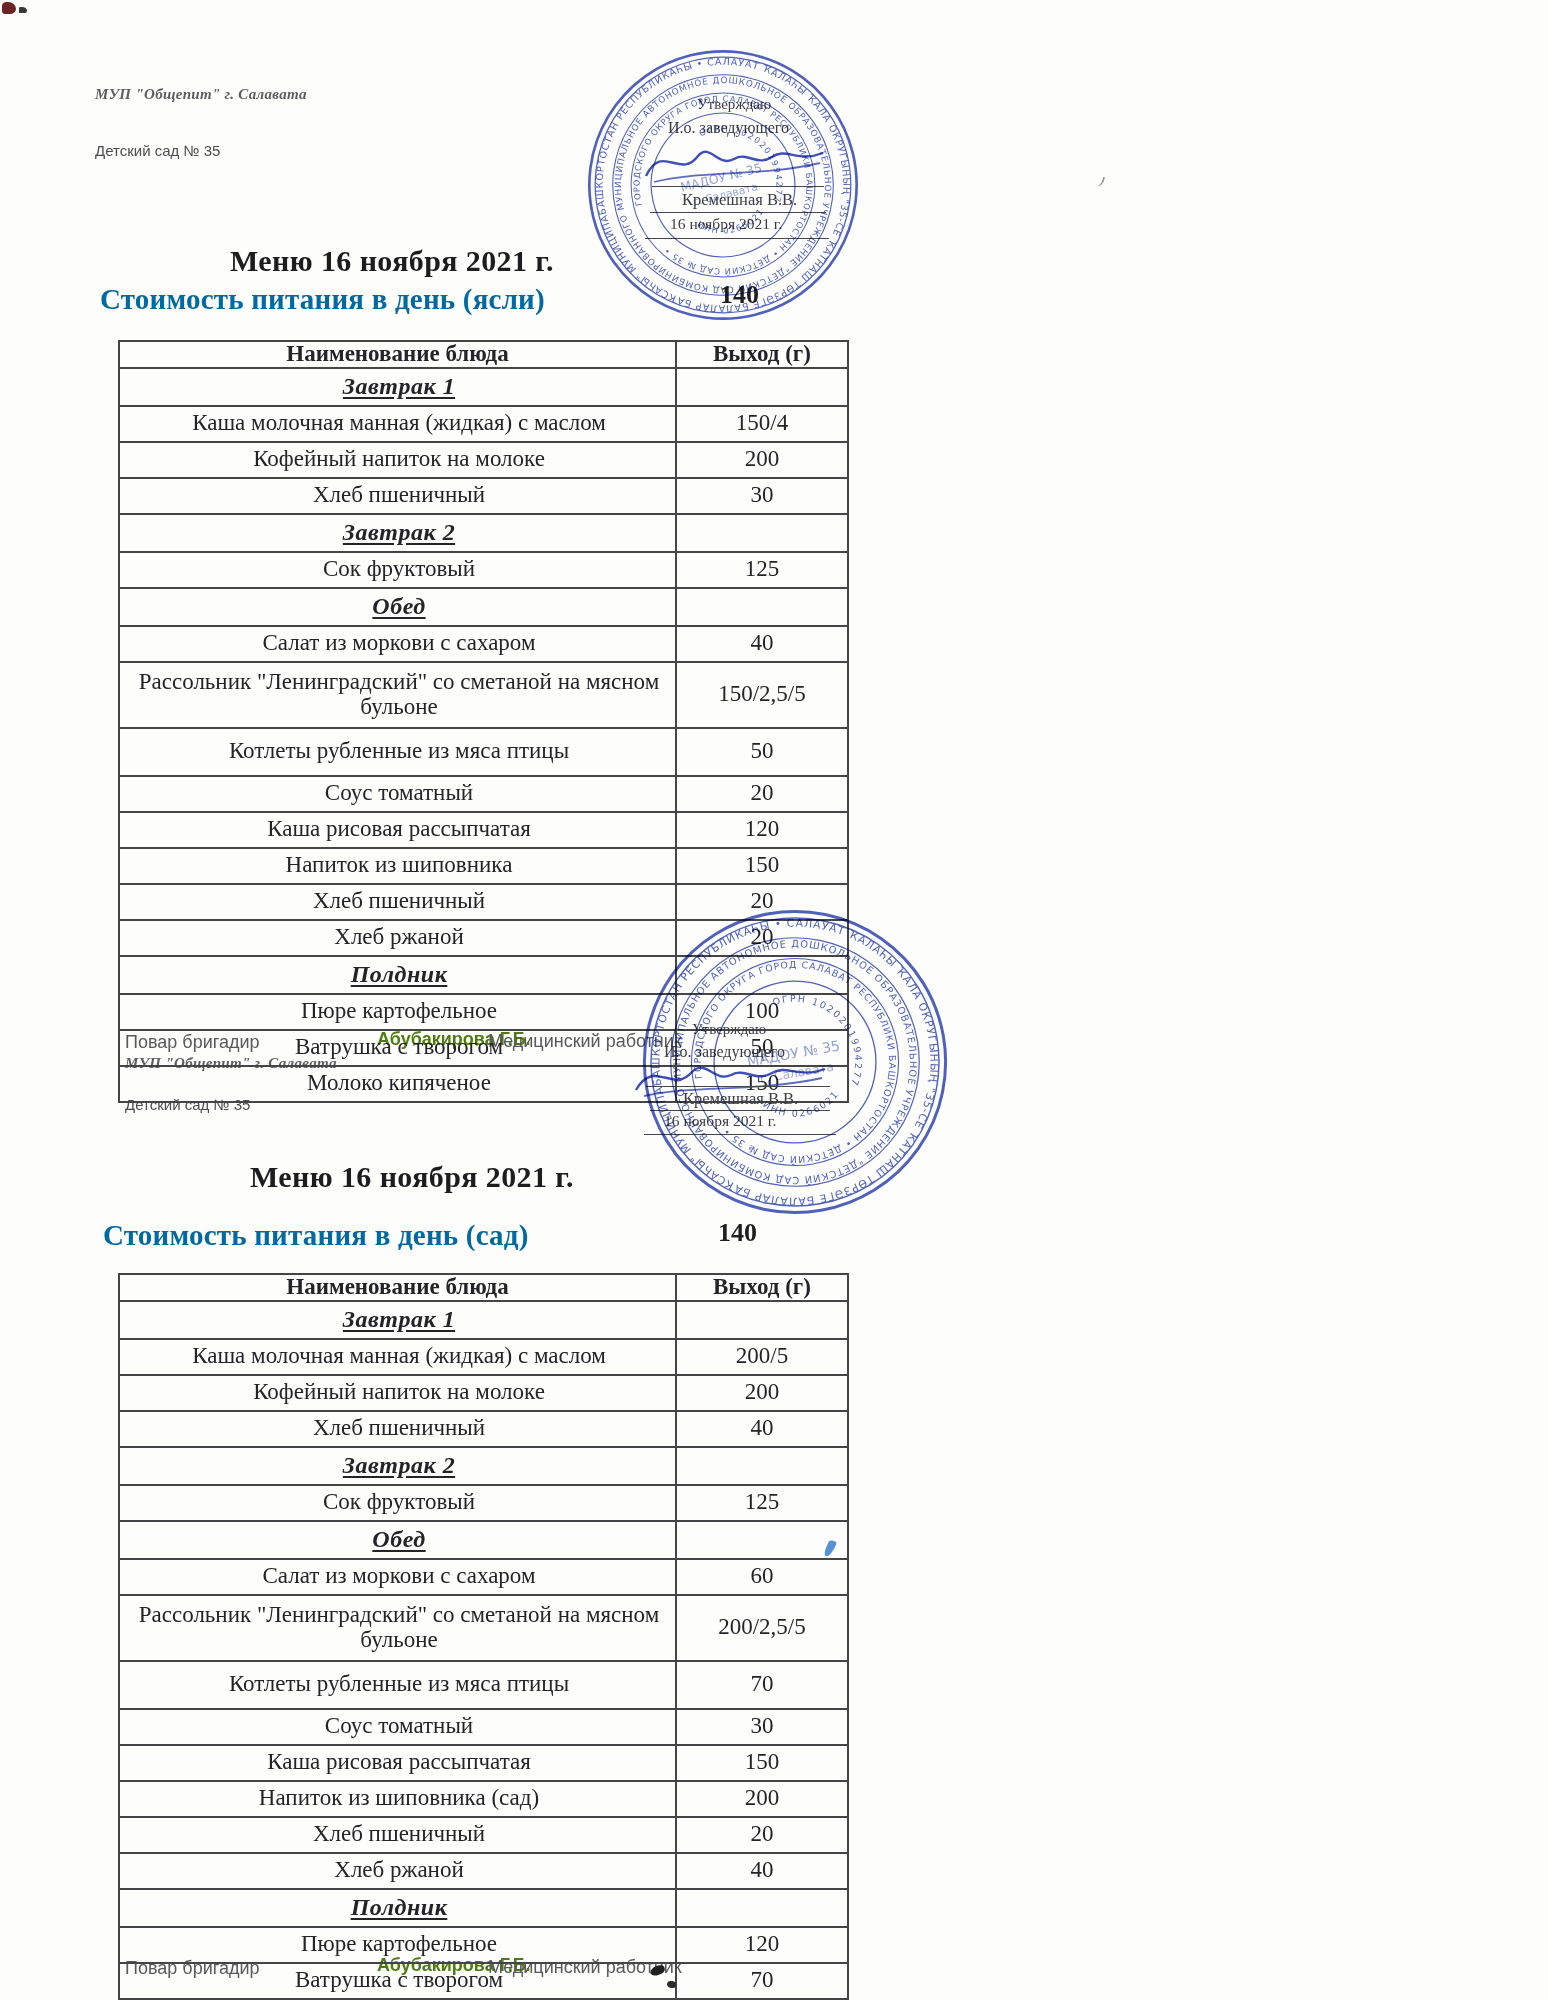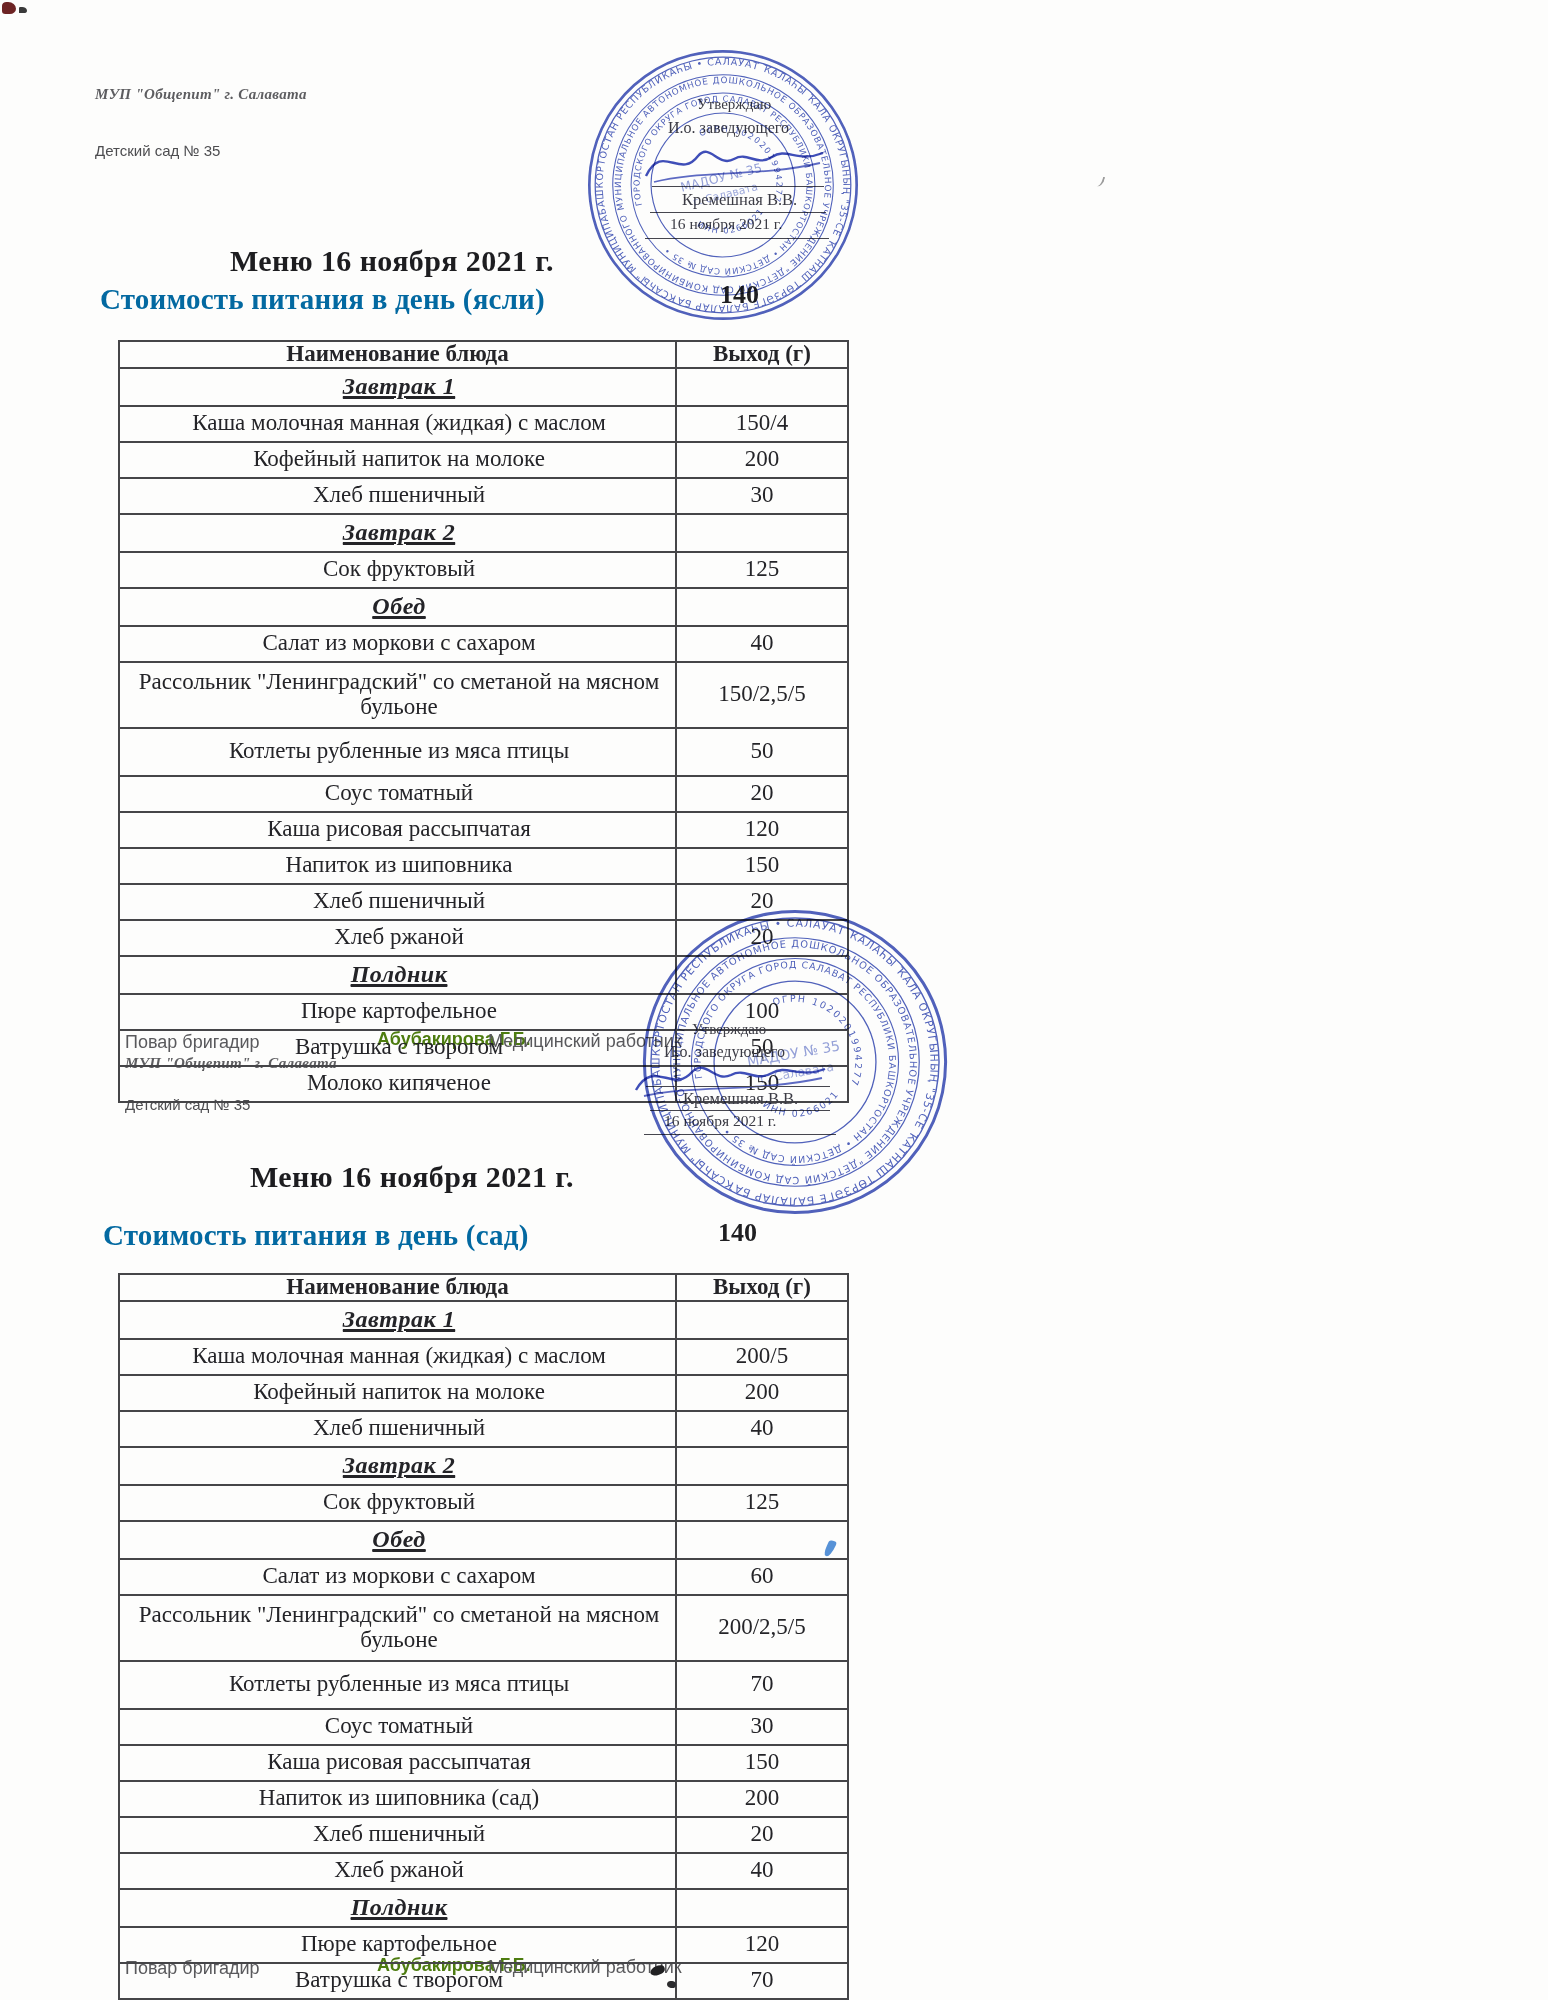--- a/index.html
+++ b/index.html
@@ -12,21 +12,21 @@
   .menu-title{font-size:30px;font-weight:bold;color:#1d1d20;letter-spacing:.4px;white-space:nowrap;}
   .menu-subtitle{font-size:29px;font-weight:bold;color:#0369a1;letter-spacing:.2px;white-space:nowrap;}
   .price{font-size:26px;font-weight:bold;color:#1f1f22;}
   .menu-table{border-collapse:collapse;table-layout:fixed;z-index:2;position:absolute;margin-top:22px;}
   .menu-table td{border:2px solid #454548;vertical-align:middle;padding:0;
                  font-family:"Liberation Serif",serif;color:#242428;line-height:1.08;}
   .menu-table .c-name{width:540px;padding:1px 6px 1px 9px;font-size:23px;text-align:center;}
   .menu-table .c-val{width:170px;font-size:23px;text-align:center;border-radius:13px;}
   tr.hdr td{height:24px;font-size:14.5px;font-weight:bold;text-align:center;padding:0;}
   tr.hdr td.c-name{text-align:center;padding:0;}
-  tr.section td{height:34px;text-decoration:underline;}
+  tr.section td{height:34px;}
   tr.section .c-name{text-align:center;}
   .section-label{font-size:24px;font-weight:bold;font-style:italic;text-decoration:underline;
                  text-underline-offset:3px;letter-spacing:.5px;}
   tr.item td{height:32px;}
   tr.item.tall td{height:62px;}
   tr.item.pad td{height:44px;}
   .approval-text{color:#3b3b44;white-space:nowrap;z-index:5;}
   .uline{border-top:1.7px solid #46464e;height:0;z-index:5;}
   .stamp{z-index:6;mix-blend-mode:multiply;opacity:.93;}
   .sig{z-index:5;}

